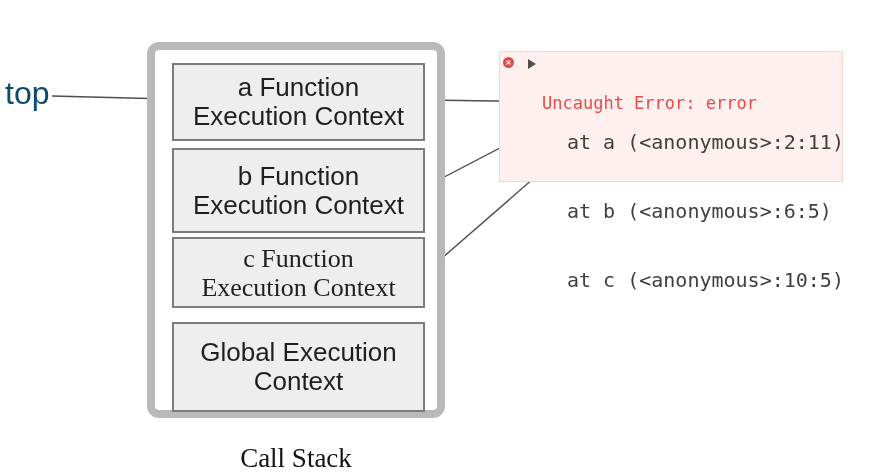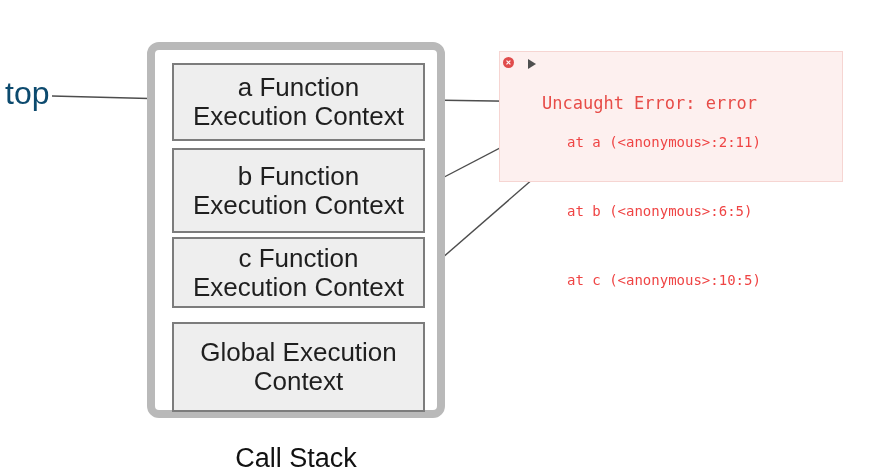--- a/index.html
+++ b/index.html
@@ -46,37 +46,38 @@
     width: 253px;
     box-sizing: border-box;
     background: #eeeeee;
     border: 2px solid #7c7c7c;
     display: flex;
     align-items: center;
     justify-content: center;
   }
   #frame-a { top: 63px;  height: 78px; }
   #frame-b { top: 148px; height: 85px; }
-  #frame-c { top: 237px; height: 71px; }
+  #frame-c { top: 237px; height: 71px; font-family: Liberation Serif, serif; }
   #frame-global { top: 322px; height: 90px; }
   .frame-label {
     white-space: pre-line;
     text-align: center;
     font-size: 26px;
     line-height: 29px;
     color: #1f1f1f;
   }
   #stack-caption {
     position: absolute;
     left: 147px;
     top: 443px;
     width: 298px;
     text-align: center;
     font-size: 27px;
     color: #111;
+    font-family: Liberation Serif, serif;
   }
   
   #console-panel {
     position: absolute;
     left: 499px;
     top: 51px;
     width: 344px;
     height: 131px;
     box-sizing: border-box;
     background: #fdf0ef;
@@ -121,23 +122,23 @@
     line-height: 22px;
     color: #e74c48;
     white-space: pre;
     margin-top: 32px;
   }
   #console-stack {
     position: absolute;
     left: 567px;
     top: 85px;
     font-family: "DejaVu Sans Mono", monospace;
-    font-size: 14px;
+    font-size: 20px;
     line-height: 23px;
-    color: #ef4444;
+    color: #404040;
     white-space: pre;
   }
   .stack-line { height: 23px; }
 </style>
 </head>
 <body>
 
 <div id="canvas">
 
   <svg id="arrows" viewBox="0 0 870 475" xmlns="http://www.w3.org/2000/svg">

